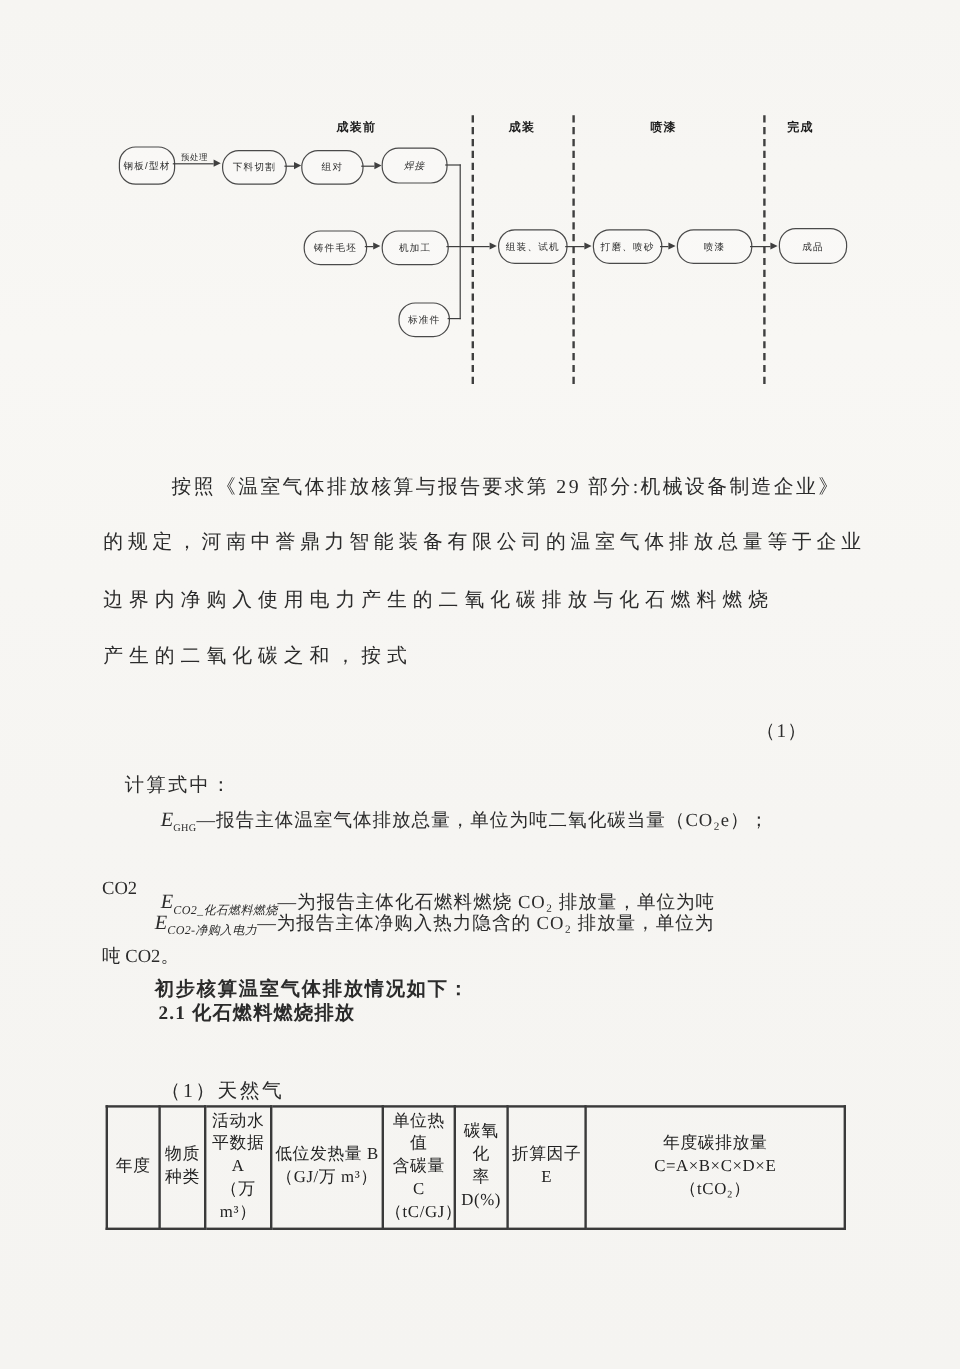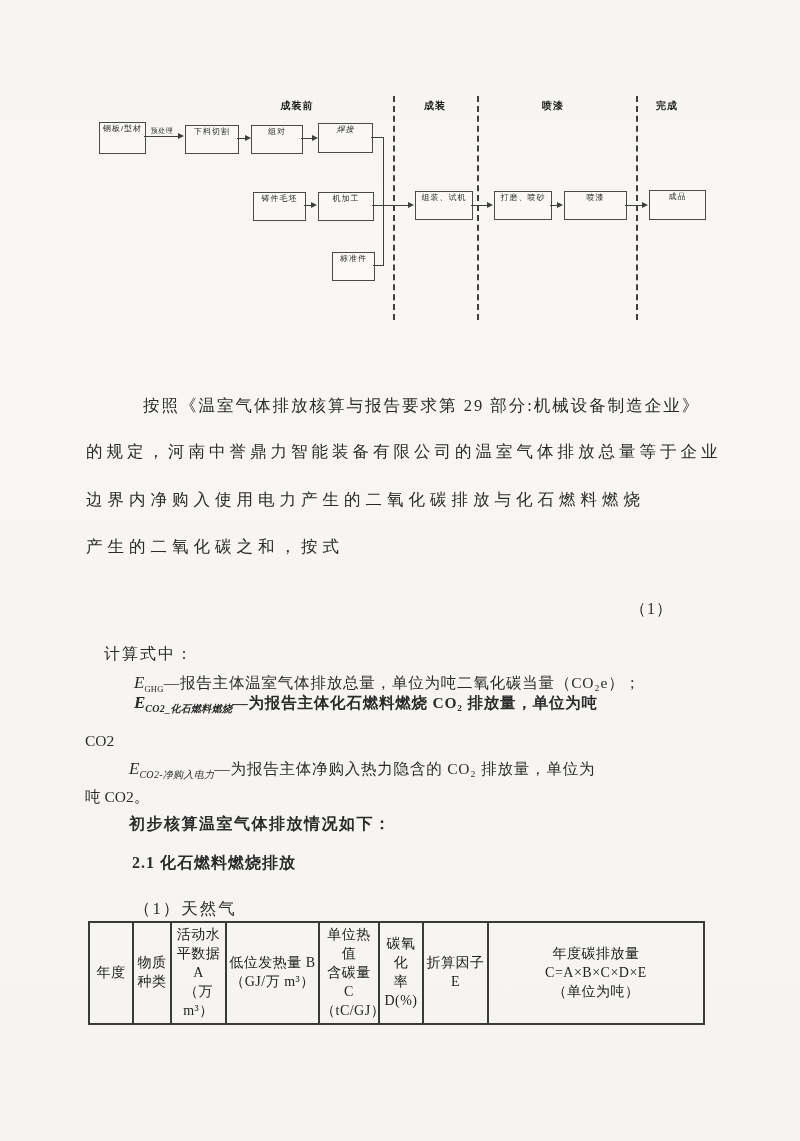--- a/index.html
+++ b/index.html
@@ -2,22 +2,22 @@
 <html><head>
 <meta charset="utf-8">
 <style>
   html,body{margin:0;padding:0;background:#e8e7e4;}
   .page{
     position:relative;width:800px;height:1141px;margin:0 auto;
     background:linear-gradient(180deg,#f6f5f2 0%,#f8f7f4 25%,#f6f5f2 60%,#f5f4f1 100%);
     font-family:"Liberation Serif","DejaVu Serif",serif;color:#2e2e2e;overflow:hidden;
   }
   
-  .fbox{position:absolute;border:1.2px solid #4a4a4a;border-radius:0;
-    display:flex;align-items:flex-start;justify-content:center;
+  .fbox{position:absolute;border:1.2px solid #4a4a4a;border-radius:14px;
+    display:flex;align-items:center;justify-content:center;
     font-size:8px;letter-spacing:1px;color:#2a2a2a;
     font-family:"Liberation Sans","DejaVu Sans",sans-serif;background:rgba(255,255,255,0.25);}
   .slabel{position:absolute;transform:translateX(-50%);font-size:10px;font-weight:bold;
     letter-spacing:1px;color:#1c1c1c;font-family:"Liberation Sans","DejaVu Sans",sans-serif;}
   .dash{position:absolute;width:0;border-left:2px dashed #3f3f3f;top:96px;height:224px;}
   .hl{position:absolute;height:1.4px;background:#3f3f3f;}
   .vl{position:absolute;width:1.4px;background:#3f3f3f;}
   .ah{position:absolute;width:0;height:0;border-top:3.5px solid transparent;
     border-bottom:3.5px solid transparent;border-left:6px solid #3f3f3f;}
   .alabel{position:absolute;transform:translateX(-50%);font-size:7px;color:#333;
@@ -130,32 +130,32 @@
   <div class="tline" style="left:86px;top:489px;letter-spacing:5px;">边界内净购入使用电力产生的二氧化碳排放与化石燃料燃烧</div>
   <div class="tline" style="left:86px;top:536px;letter-spacing:5px;">产生的二氧化碳之和，按式</div>
 
   <div class="fnum" style="left:630px;top:599px;">（1）</div>
 
   <div class="tline" style="left:104px;top:644px;font-size:16px;letter-spacing:2px;">计算式中：</div>
 
   <div class="tline def" style="left:134px;top:673px;">
     <span class="de">E</span><sub style="font-style:normal;font-size:8.5px;">GHG</sub><span class="dtext">—报告主体温室气体排放总量，单位为吨二氧化碳当量（CO₂e）；</span>
   </div>
-  <div class="tline def" style="left:134px;top:693px;font-weight:bold;">
+  <div class="tline def" style="left:134px;top:742px;">
     <span class="de">E</span><sub>CO2_化石燃料燃烧</sub><span class="dtext">—为报告主体化石燃料燃烧 CO₂ 排放量，单位为吨</span>
   </div>
   <div class="tline" style="left:85px;top:732px;font-size:15.5px;">CO2</div>
   <div class="tline def" style="left:129px;top:759px;text-align:center;">
     <span class="de">E</span><sub>CO2-净购入电力</sub><span class="dtext">—为报告主体净购入热力隐含的 CO₂ 排放量，单位为</span>
   </div>
   <div class="tline" style="left:85px;top:787px;font-size:15.5px;">吨 CO2。</div>
 
   <div class="tline semibold" style="left:129px;top:814px;font-size:16px;letter-spacing:1.5px;">初步核算温室气体排放情况如下：</div>
 
-  <div class="tline bold" style="left:132px;top:853px;font-size:16px;letter-spacing:1px;">2.1 化石燃料燃烧排放</div>
+  <div class="tline bold" style="left:132px;top:834px;font-size:16px;letter-spacing:1px;">2.1 化石燃料燃烧排放</div>
 
   <div class="tline" style="left:134px;top:898px;letter-spacing:2px;">（1）天然气</div>
 
   <table class="ghg">
     <colgroup>
       <col style="width:44px;">
         <col style="width:38px;">
         <col style="width:55px;">
         <col style="width:93px;">
       <col style="width:60px;">
@@ -176,18 +176,18 @@
       <td>单位热值
 含碳量 C
 （tC/GJ）</td>
       <td>碳氧化
 率
 D(%)</td>
       <td>折算因子
 E</td>
       <td>年度碳排放量
 C=A×B×C×D×E
-（单位为吨）</td>
+（tCO₂）</td>
     </tr>
   </tbody>
     </table>
 
 </div>
 
 </body></html>

